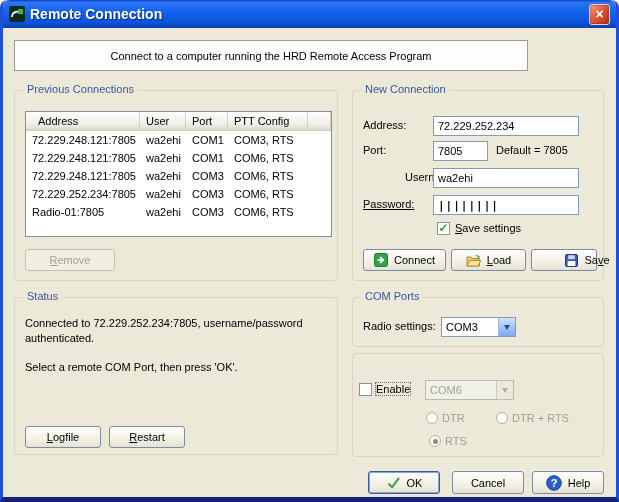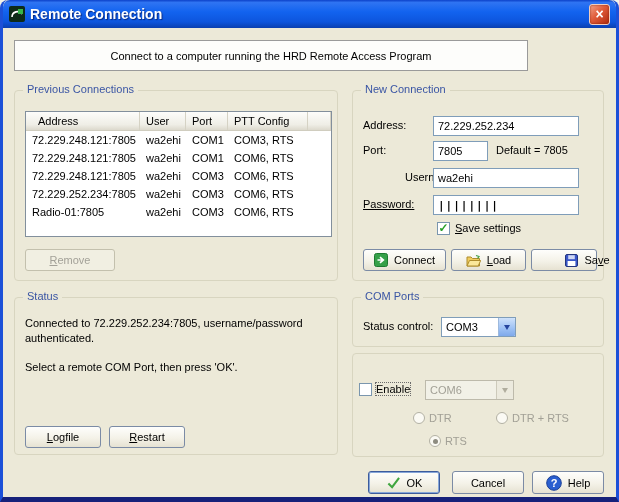--- a/index.html
+++ b/index.html
@@ -206,42 +206,42 @@
     <div class="btn" style="left:10px;top:128px;width:76px;">
       <span><u>L</u>ogfile</span>
     </div>
     <div class="btn" style="left:94px;top:128px;width:76px;">
       <span><u>R</u>estart</span>
     </div>
   </div>
 
   <div class="group" style="left:349px;top:297px;width:252px;height:50px;">
     <span class="gtitle">COM Ports</span>
-    <span class="label" style="left:10px;top:22px;">Status control:</span>
+    <span class="label" style="left:10px;top:22px;">Radio settings:</span>
     <div class="combo" style="left:88px;top:19px;width:75px;">
       <span class="cval">COM3</span>
       <span class="carrow">
           <span class="tri"></span>
         </span>
     </div>
   </div>
 
   <div class="group" style="left:349px;top:353px;width:252px;height:104px;">
 
     <span class="checkbox" style="left:6px;top:29px;"></span>
     <span class="label focus-dotted" style="left:23px;top:29px;">Enable</span>
 
     <div class="combo disabled" style="left:72px;top:26px;width:89px;">
       <span class="cval">COM6</span>
       <span class="carrow">
           <span class="tri"></span>
         </span>
     </div>
 
-    <div class="radio-wrap" style="left:60px;top:58px;">
+    <div class="radio-wrap" style="left:73px;top:58px;">
       <span class="radio"></span>
       <span>DTR</span>
     </div>
     <div class="radio-wrap" style="left:143px;top:58px;">
       <span class="radio"></span>
       <span>DTR + RTS</span>
     </div>
     <div class="radio-wrap" style="left:76px;top:81px;">
       <span class="radio on">
           <span class="dot"></span>

